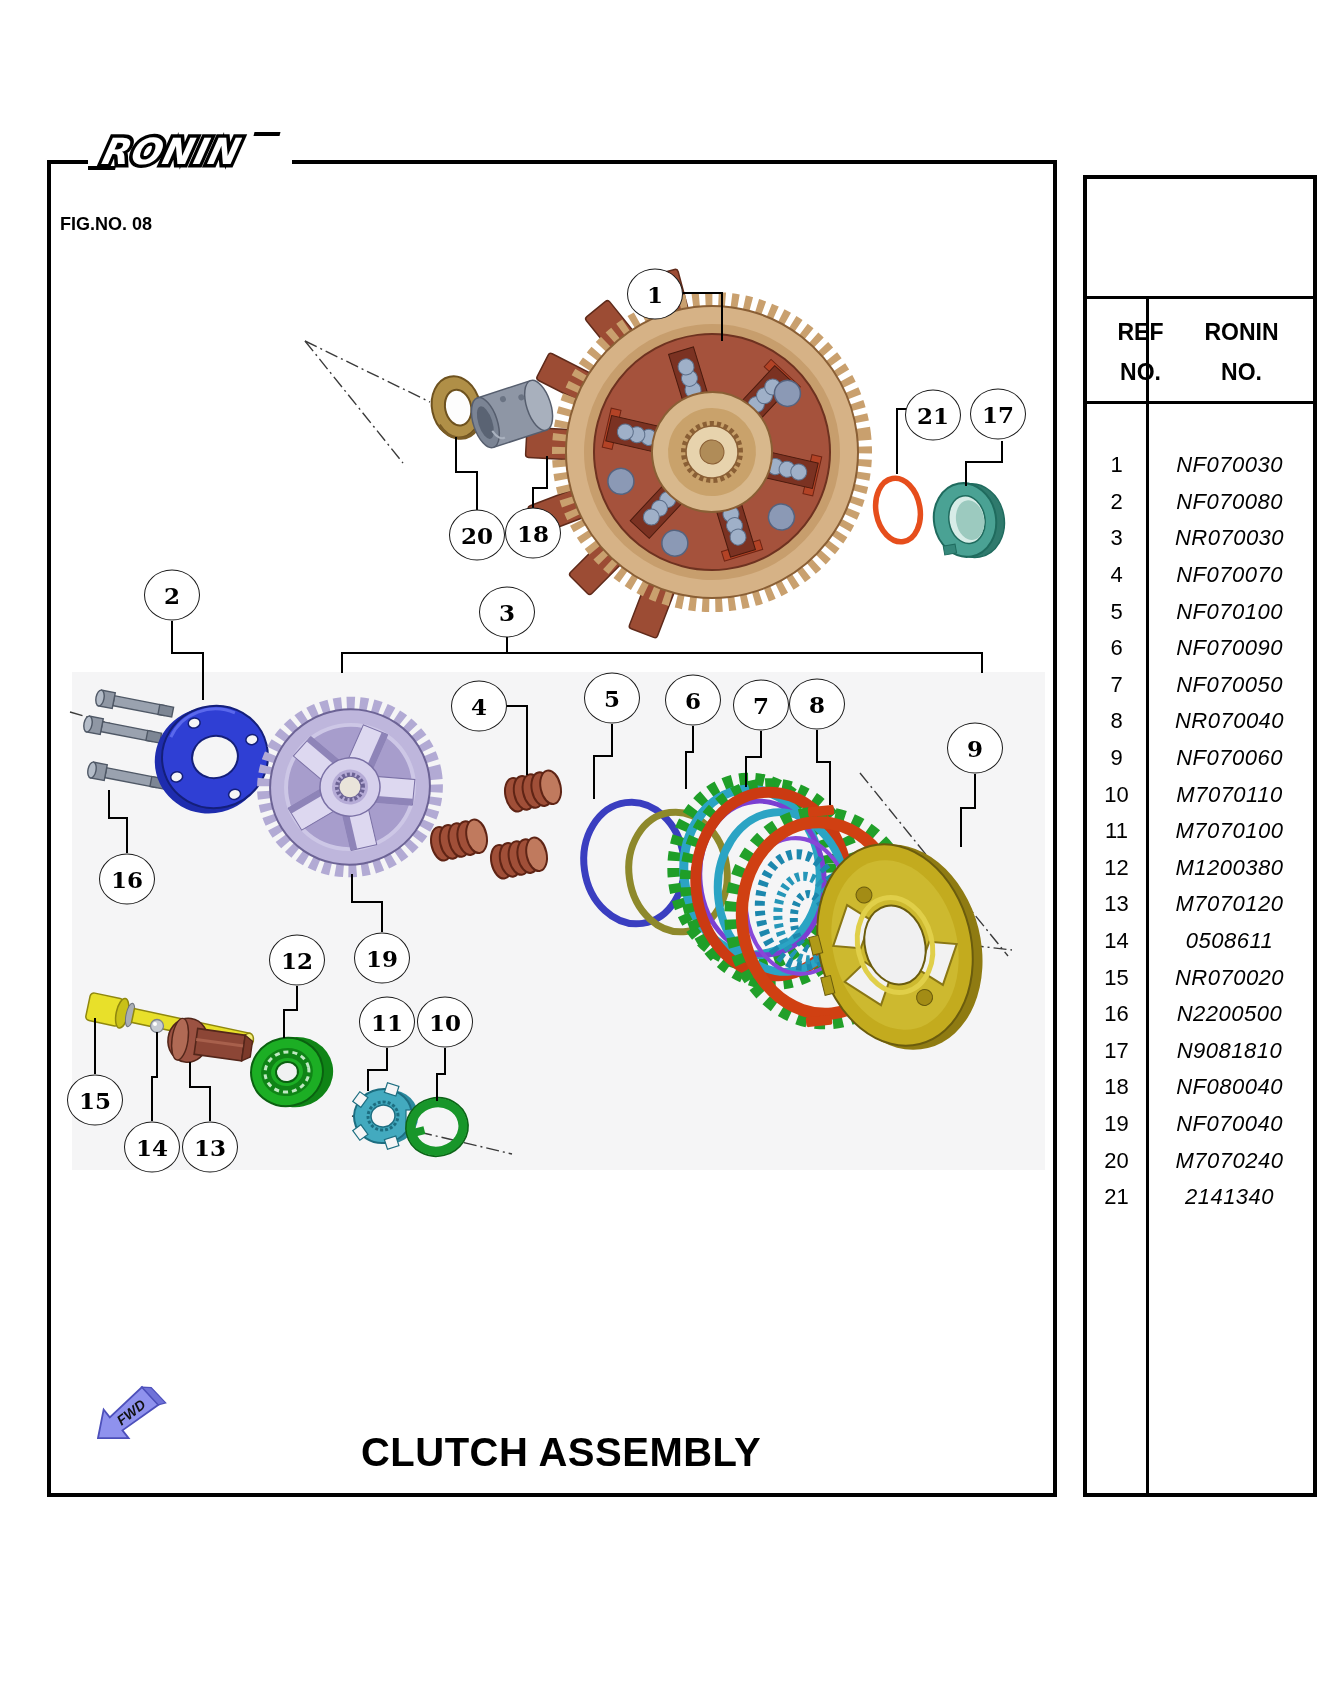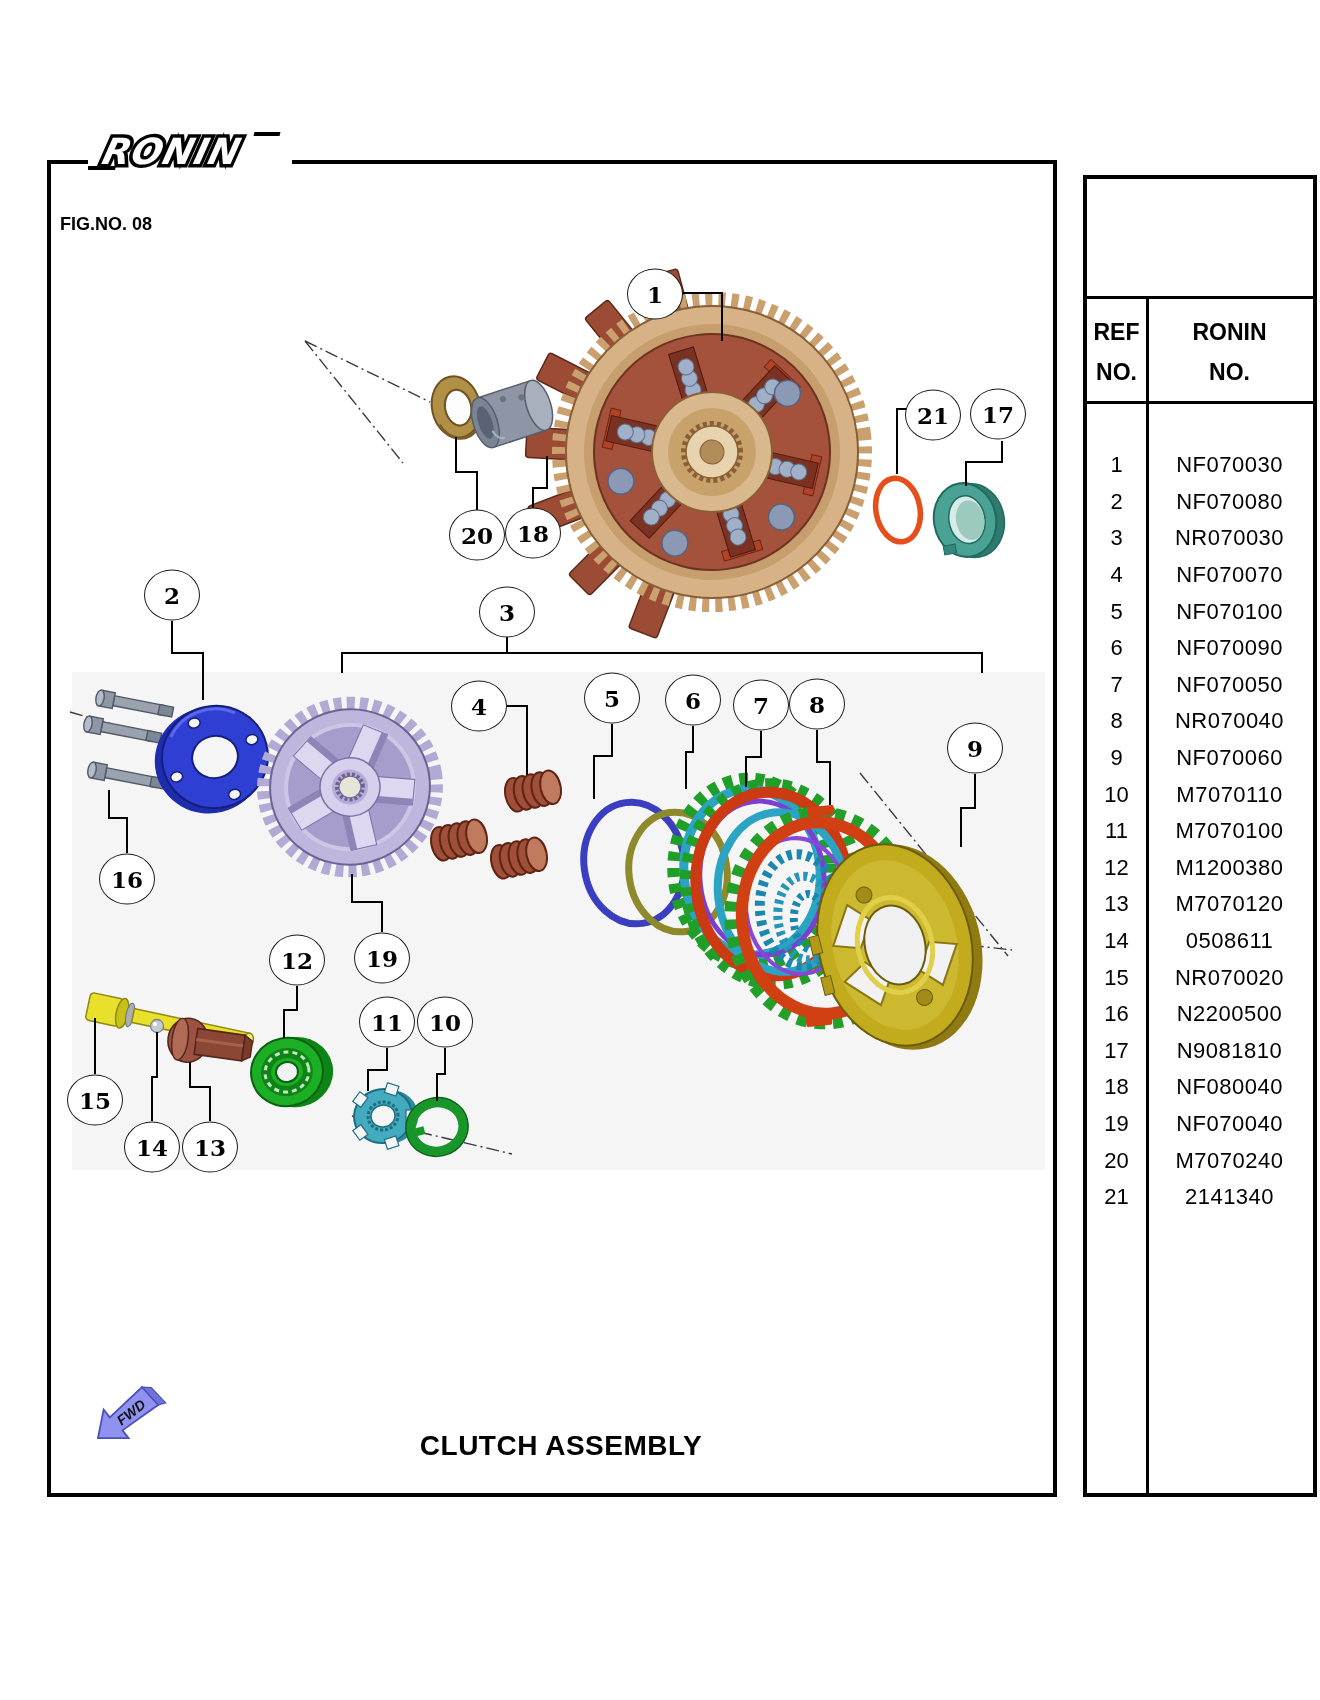--- a/index.html
+++ b/index.html
@@ -8,31 +8,31 @@
   .abs{position:absolute;}
   
   #main-box{left:47px;top:160px;width:1010px;height:1337px;border:4px solid #000;box-sizing:border-box;}
   
   #table-box{left:1083px;top:175px;width:234px;height:1322px;border:4px solid #000;box-sizing:border-box;}
   #table-box .hline{position:absolute;left:0;right:0;height:3px;background:#000;}
   #table-box .vline{position:absolute;width:3px;background:#000;}
   #thead{position:absolute;left:0;top:120px;height:105px;width:100%;display:flex;}
   .hcell{display:flex;flex-direction:column;align-items:center;justify-content:center;
          font-weight:bold;font-size:23px;line-height:40px;color:#000;}
-  .hcell.ref{width:59px;}
+  .hcell.ref{width:59px;padding-left:24px;}
   .hcell.part{flex:1;}
   #tbody{position:absolute;left:0;top:268px;width:100%;}
   .trow{display:flex;height:36.6px;align-items:center;font-size:22px;color:#000;}
   .trow .tref{width:59px;text-align:center;}
-  .trow .tpart{flex:1;text-align:center;letter-spacing:0.5px;}
+  .trow .tpart{flex:1;text-align:center;letter-spacing:0.5px;font-style:italic;}
   
   #logo-wrap{left:88px;top:126px;width:204px;height:52px;background:#fff;}
   #fig-label{left:60px;top:214px;font-size:18px;font-weight:bold;color:#000;}
   #sheet-title{left:330px;top:1430px;width:462px;text-align:center;
-               font-size:28px;font-weight:bold;color:#000;letter-spacing:0.5px;}
+               font-size:40px;font-weight:bold;color:#000;letter-spacing:0.5px;}
   
   .co{position:absolute;width:54px;height:49px;border:1.7px solid #1a1a1a;border-radius:50%;
       background:#fff;display:flex;align-items:center;justify-content:center;
       transform:translate(-50%,-50%);font-family:"DejaVu Serif",serif;
       font-weight:bold;font-size:23px;color:#000;z-index:5;}
   svg{display:block;}
   #diagram-svg{position:absolute;left:0;top:0;z-index:2;}
 </style>
 </head>
 <body>

